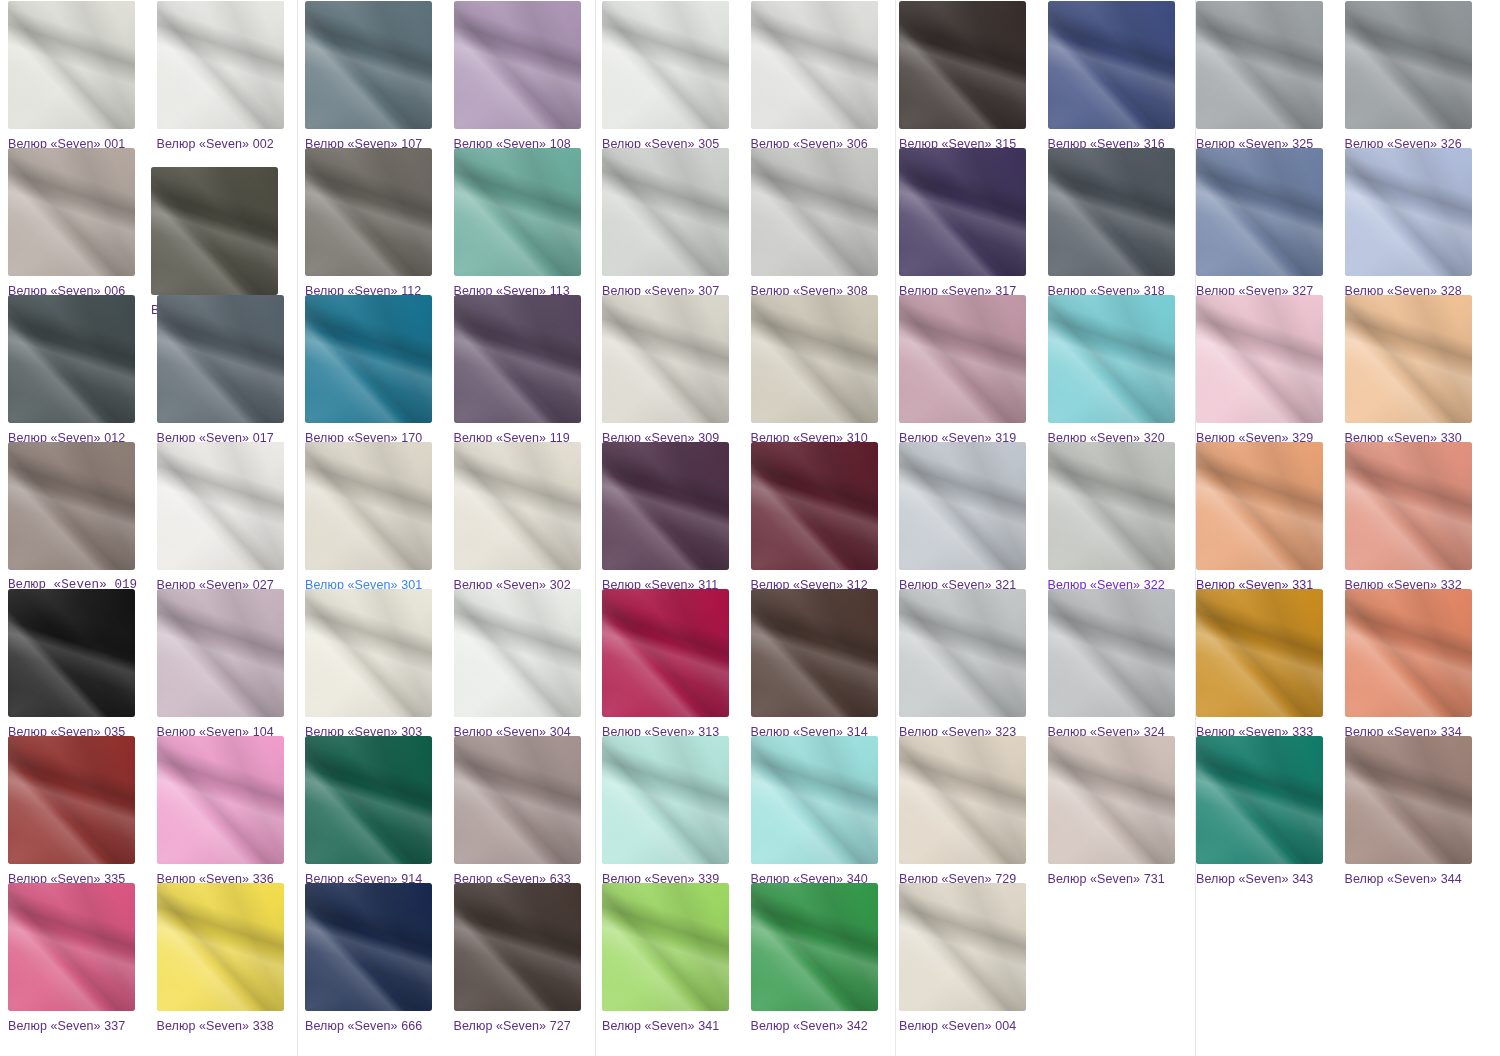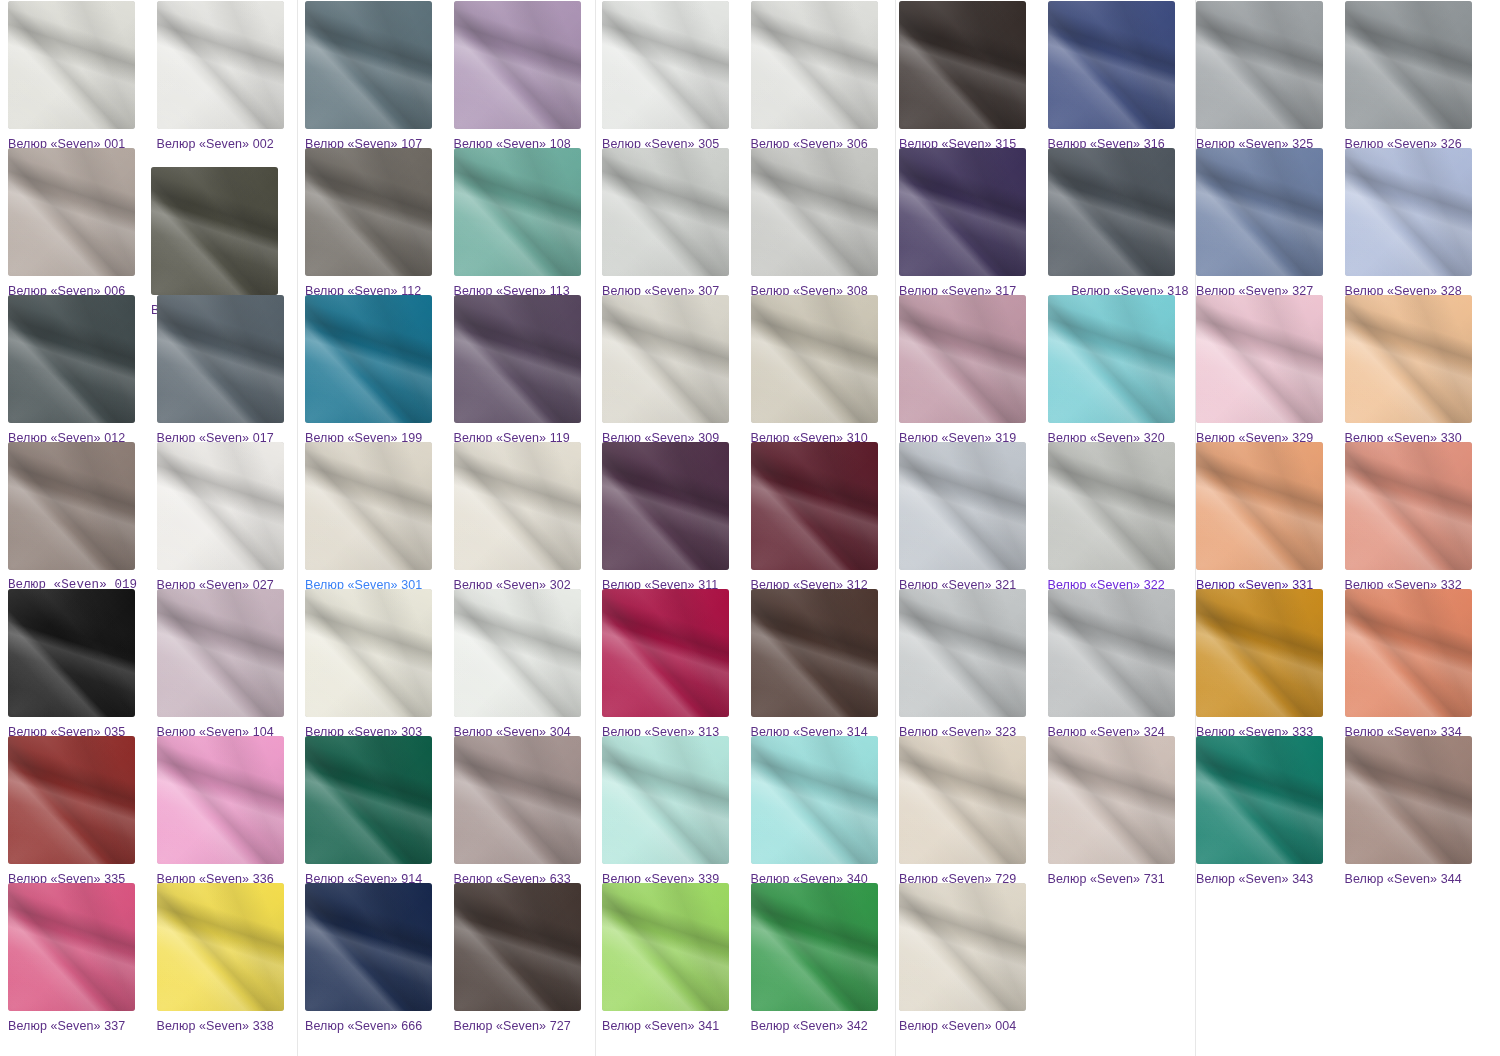--- a/index.html
+++ b/index.html
@@ -278,21 +278,21 @@
       <div class="swatch-img">
         <div class="fab-base" style="background: rgb(59, 47, 88);"></div>
         <div class="fab-l1"></div>
         <div class="fab-l2"></div>
         <div class="fab-l3"></div>
         <div class="fab-l4"></div>
         <div class="fab-l5"></div>
       </div>
       <div class="swatch-label" style="color: rgb(91, 47, 134);">Велюр «Seven» 317</div>
     </div>
-    <div class="swatch-cell" style="left: 1047.5px; top: 148px; text-align: right;">
+    <div class="swatch-cell" style="left: 1047.5px; top: 148px;">
       <div class="swatch-img">
         <div class="fab-base" style="background: rgb(76, 84, 92);"></div>
         <div class="fab-l1"></div>
         <div class="fab-l2"></div>
         <div class="fab-l3"></div>
         <div class="fab-l4"></div>
         <div class="fab-l5"></div>
       </div>
       <div class="swatch-label" style="color: rgb(91, 47, 134);">Велюр «Seven» 318</div>
     </div>
@@ -342,21 +342,21 @@
     </div>
     <div class="swatch-cell" style="left: 305px; top: 295px;">
       <div class="swatch-img">
         <div class="fab-base" style="background: rgb(19, 112, 142);"></div>
         <div class="fab-l1"></div>
         <div class="fab-l2"></div>
         <div class="fab-l3"></div>
         <div class="fab-l4"></div>
         <div class="fab-l5"></div>
       </div>
-      <div class="swatch-label" style="color: rgb(91, 47, 134);">Велюр «Seven» 199</div>
+      <div class="swatch-label" style="color: rgb(91, 47, 134);">Велюр «Seven» 170</div>
     </div>
     <div class="swatch-cell" style="left: 453.5px; top: 295px;">
       <div class="swatch-img">
         <div class="fab-base" style="background: rgb(84, 68, 92);"></div>
         <div class="fab-l1"></div>
         <div class="fab-l2"></div>
         <div class="fab-l3"></div>
         <div class="fab-l4"></div>
         <div class="fab-l5"></div>
       </div>

